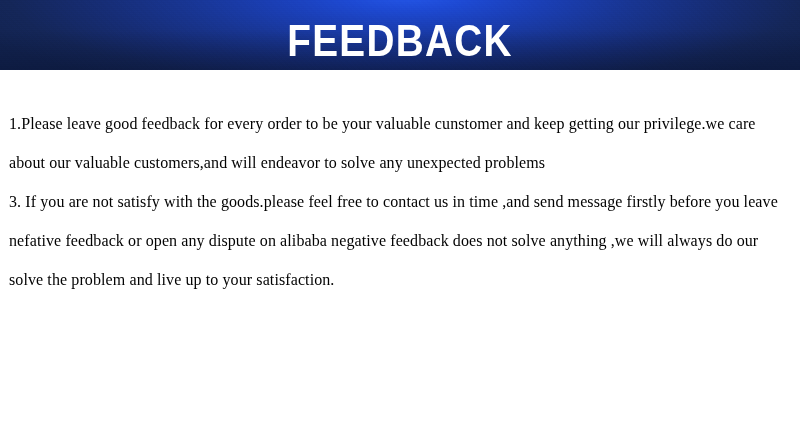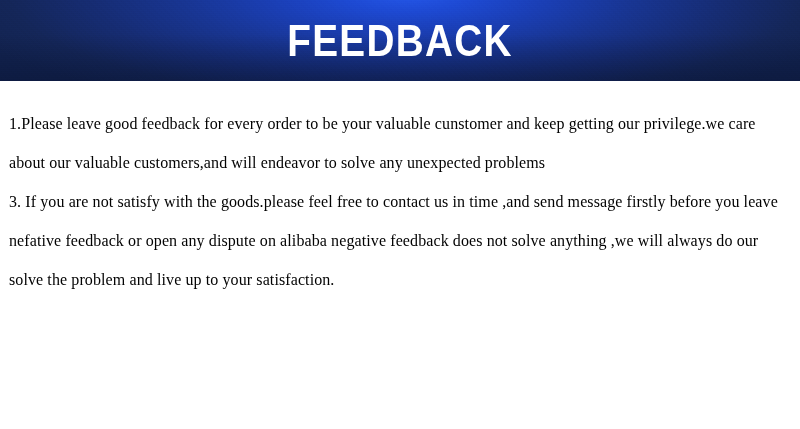--- a/index.html
+++ b/index.html
@@ -19,21 +19,21 @@
     width: 800px;
     height: 429px;
     background: #ffffff;
     overflow: hidden;
   }
 
   
   .banner {
     position: relative;
     width: 800px;
-    height: 81px;
+    height: 70px;
     background:
       radial-gradient(
         ellipse 58% 150% at 51% -6%,
         #2456e8 0%,
         #1d49d2 14%,
         #1a3eb4 30%,
         #183593 48%,
         #162c73 68%,
         #142658 86%,
         #122350 100%

